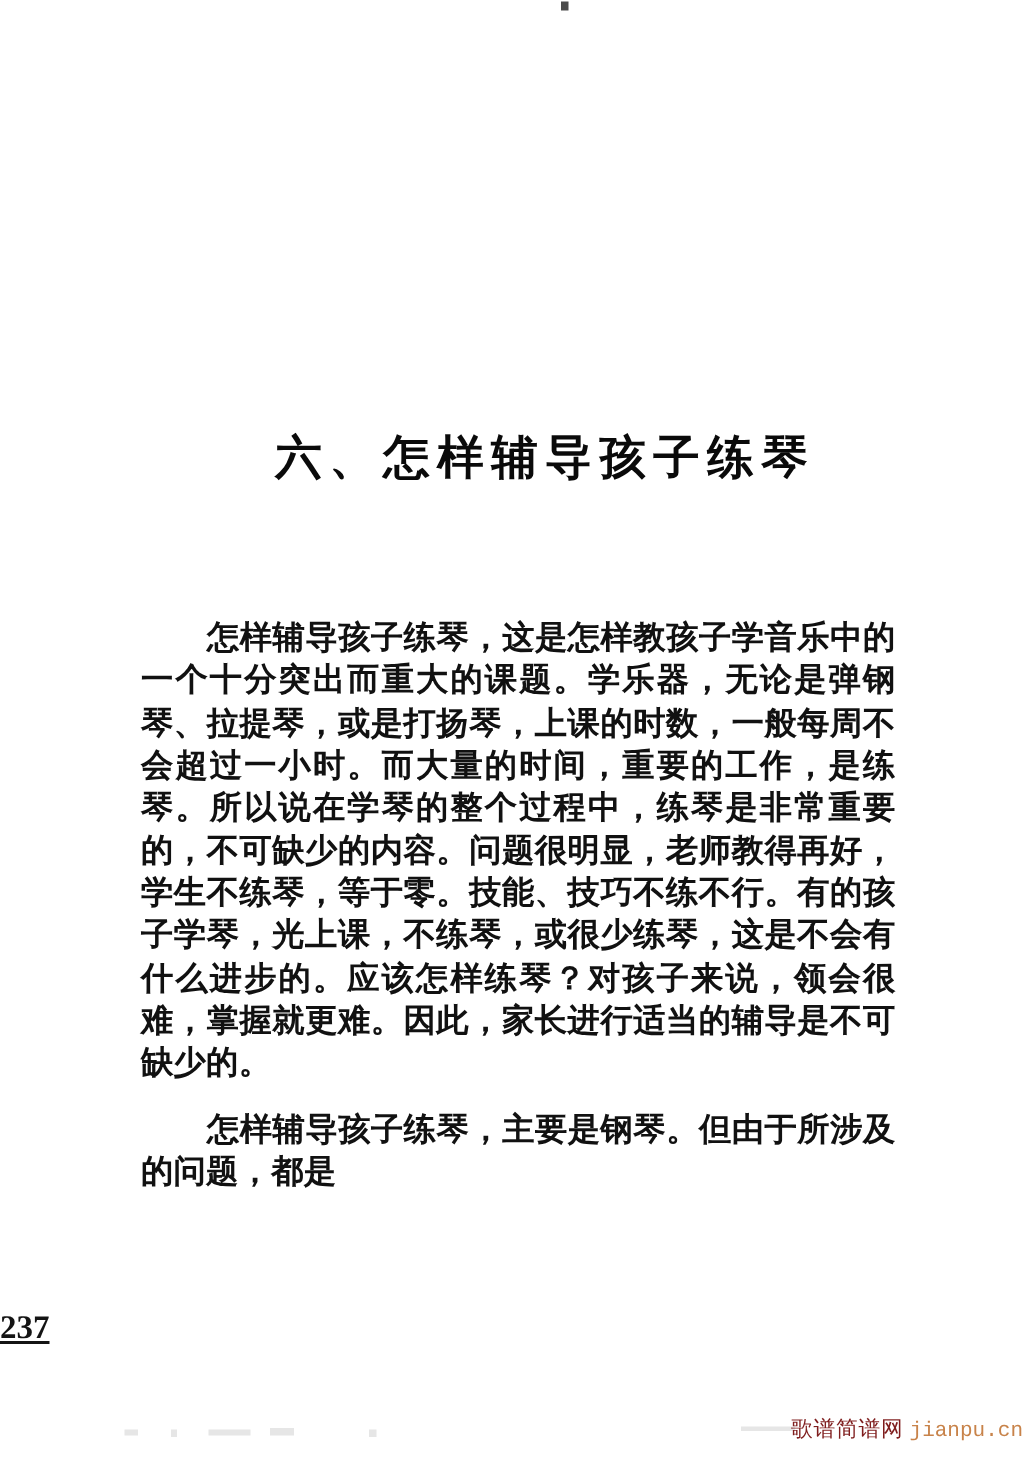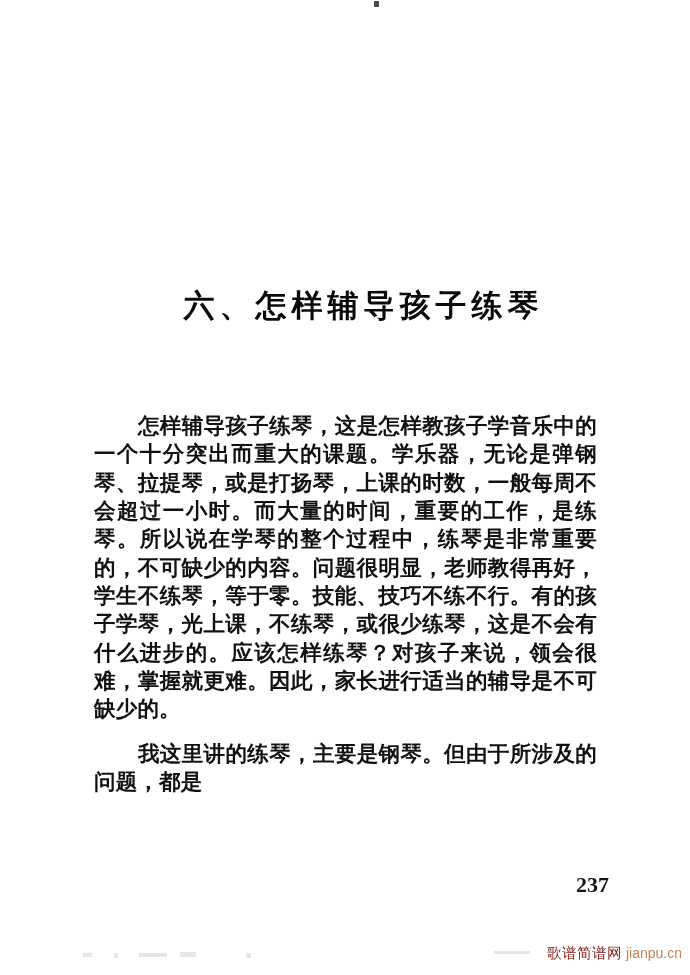--- a/index.html
+++ b/index.html
@@ -55,26 +55,27 @@
   .para.indent {
     text-indent: 44px;
   }
 
   
   .page-number {
     position: absolute;
     left: 0;
     top: 872px;
     width: 609px;
-    text-align: right;
+    text-align: left;
     font-size: 22px;
     line-height: 26px;
     font-weight: 700;
     font-family: "Liberation Serif", "DejaVu Serif", serif;
     color: #141414;
+    text-decoration: underline;
   }
 
   
   .watermark {
     position: absolute;
     left: 0;
     top: 943px;
     width: 690px;
     text-align: right;
     padding-right: 8px;
@@ -84,21 +85,21 @@
     white-space: nowrap;
   }
   .watermark .wm-cn {
     color: #7f1d1d;
     letter-spacing: 0.5px;
   }
   .watermark .wm-url {
     color: #c8834a;
     font-size: 14px;
     margin-left: 4px;
-    font-family: Liberation Sans, sans-serif;
+    font-family: Liberation Mono, monospace;
   }
 
   
   .speck {
     position: absolute;
     background: #2b2b2b;
     opacity: 0.85;
   }
   .speck-top {
     left: 374px;
@@ -122,21 +123,21 @@
 <body>
 
 <div class="page">
 
   <div class="speck speck-top"></div>
 
   <h1 class="chapter-title">六、怎样辅导孩子练琴</h1>
 
   <div class="body-block">
     <p class="para indent">怎样辅导孩子练琴，这是怎样教孩子学音乐中的一个十分突出而重大的课题。学乐器，无论是弹钢琴、拉提琴，或是打扬琴，上课的时数，一般每周不会超过一小时。而大量的时间，重要的工作，是练琴。所以说在学琴的整个过程中，练琴是非常重要的，不可缺少的内容。问题很明显，老师教得再好，学生不练琴，等于零。技能、技巧不练不行。有的孩子学琴，光上课，不练琴，或很少练琴，这是不会有什么进步的。应该怎样练琴？对孩子来说，领会很难，掌握就更难。因此，家长进行适当的辅导是不可缺少的。</p>
-    <p class="para indent">我这里讲的练琴，主要是钢琴。但由于所涉及的问题，都是</p>
+    <p class="para indent">怎样辅导孩子练琴，主要是钢琴。但由于所涉及的问题，都是</p>
   </div>
 
   <div class="page-number">237</div>
 
   <div class="noise n1"></div>
   <div class="noise n2"></div>
   <div class="noise n3"></div>
   <div class="noise n4"></div>
   <div class="noise n5"></div>
   <div class="noise n6"></div>

